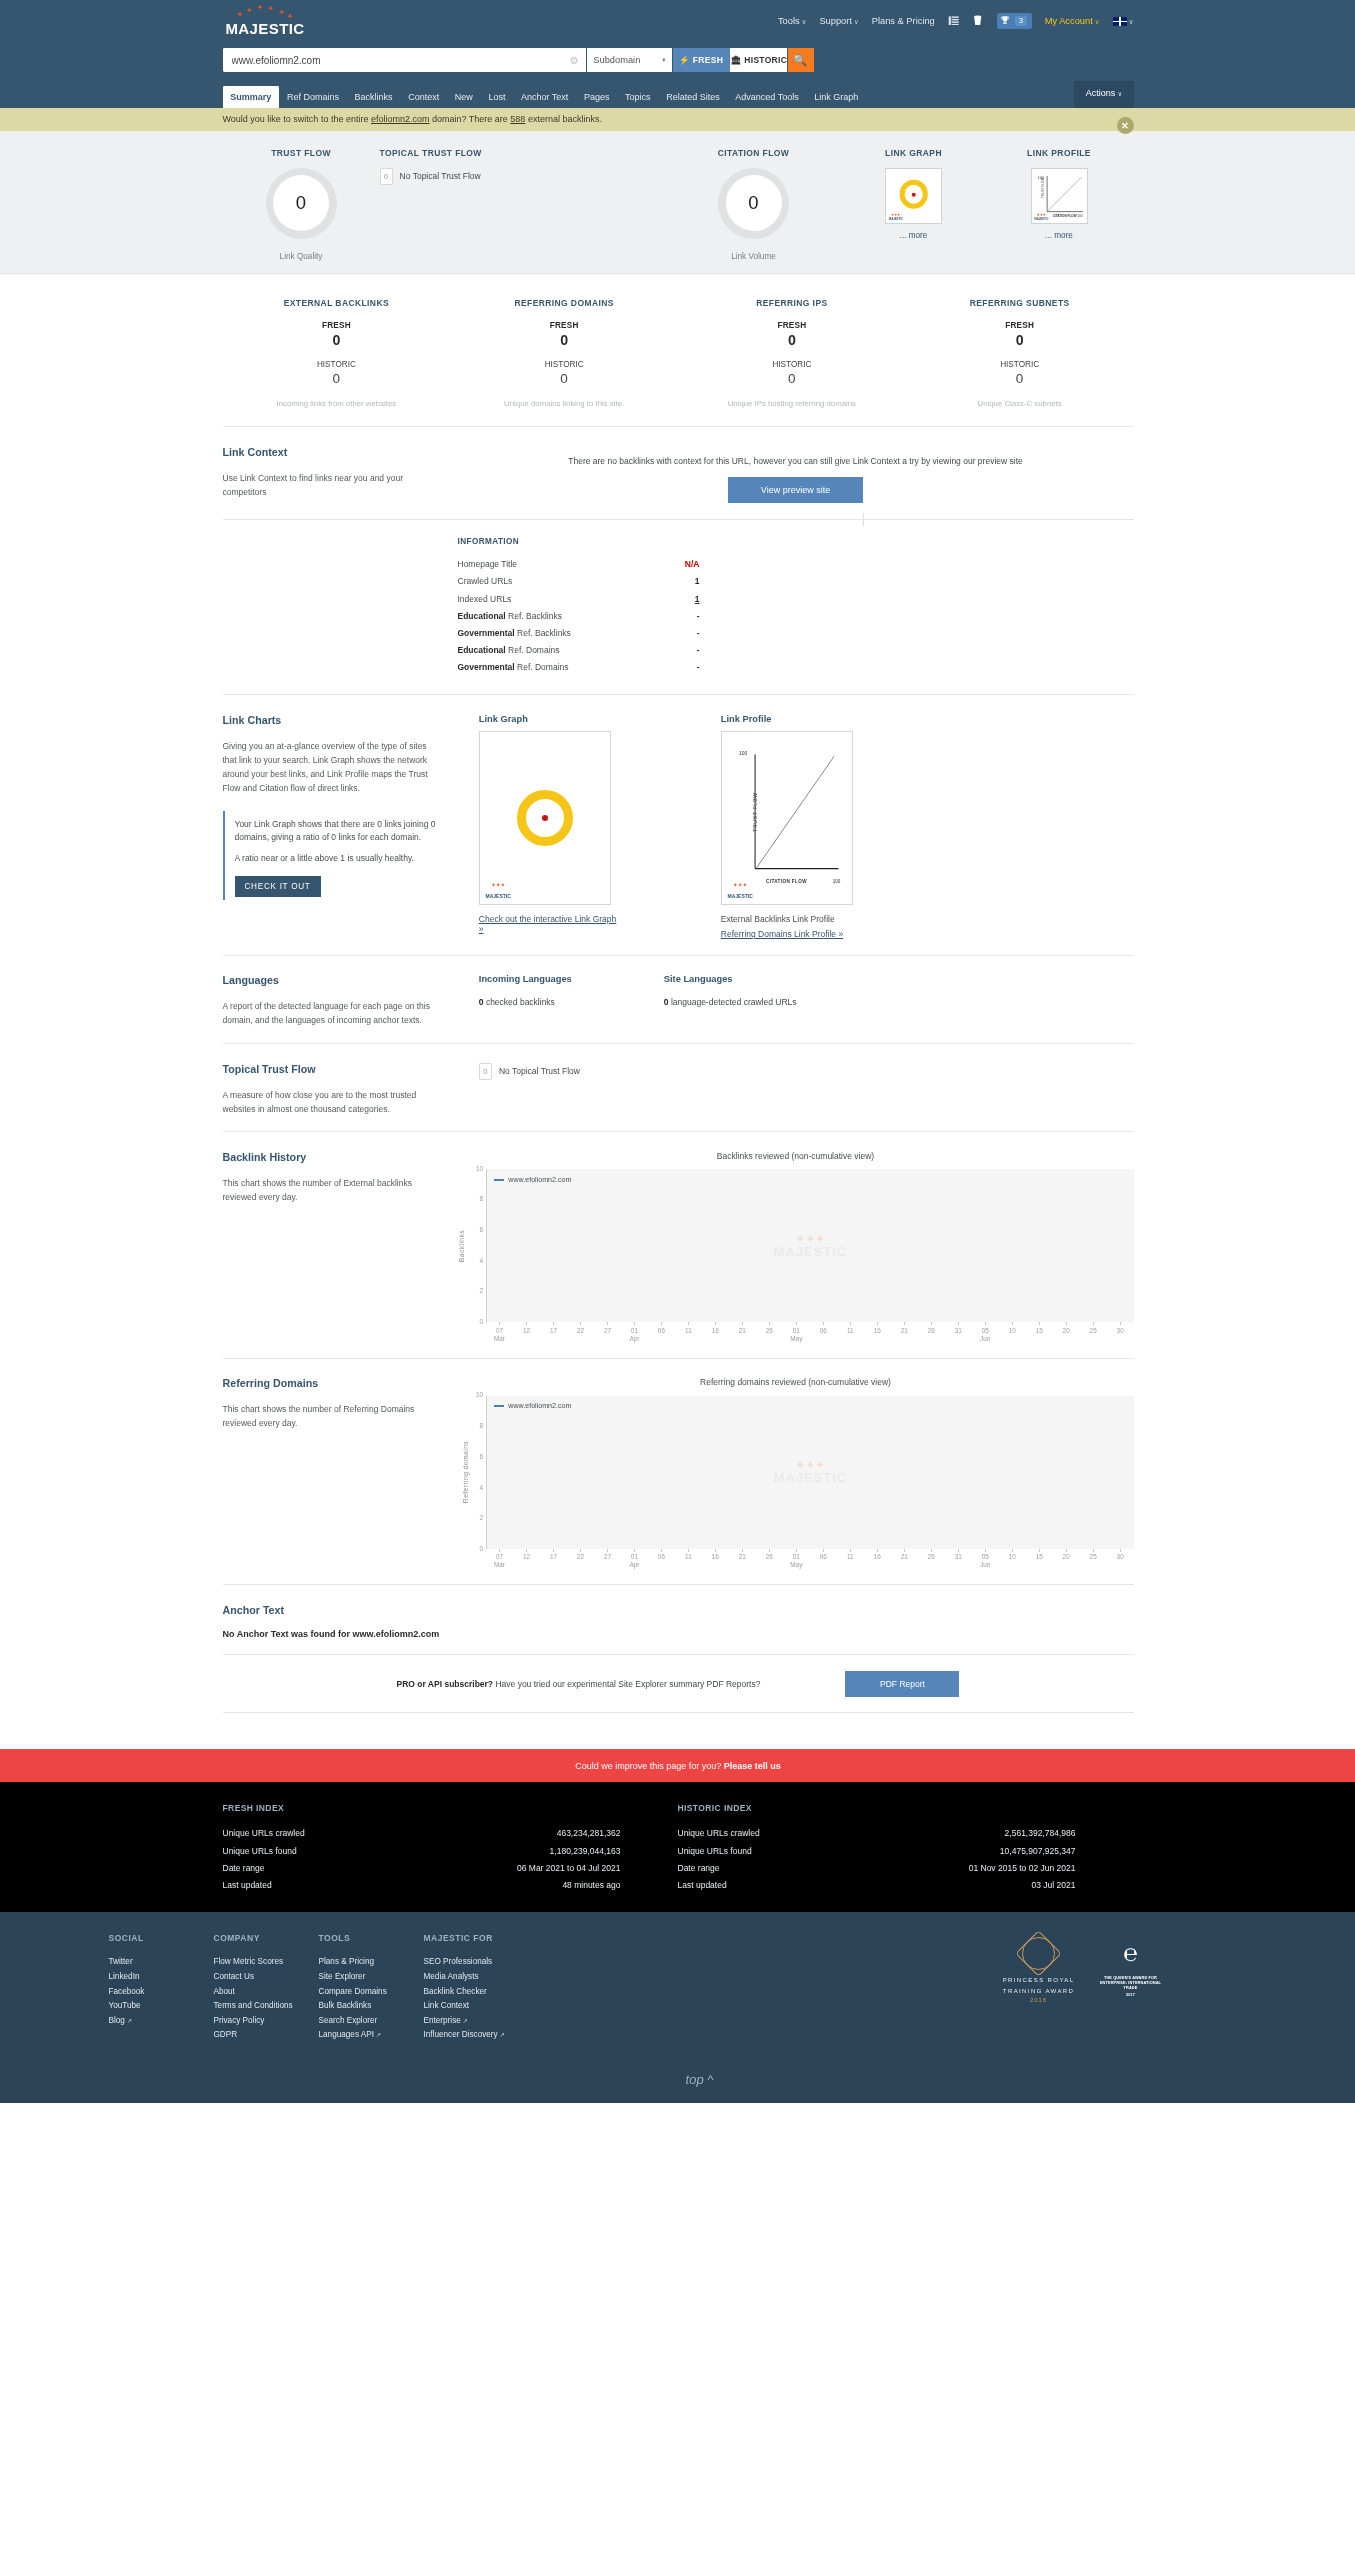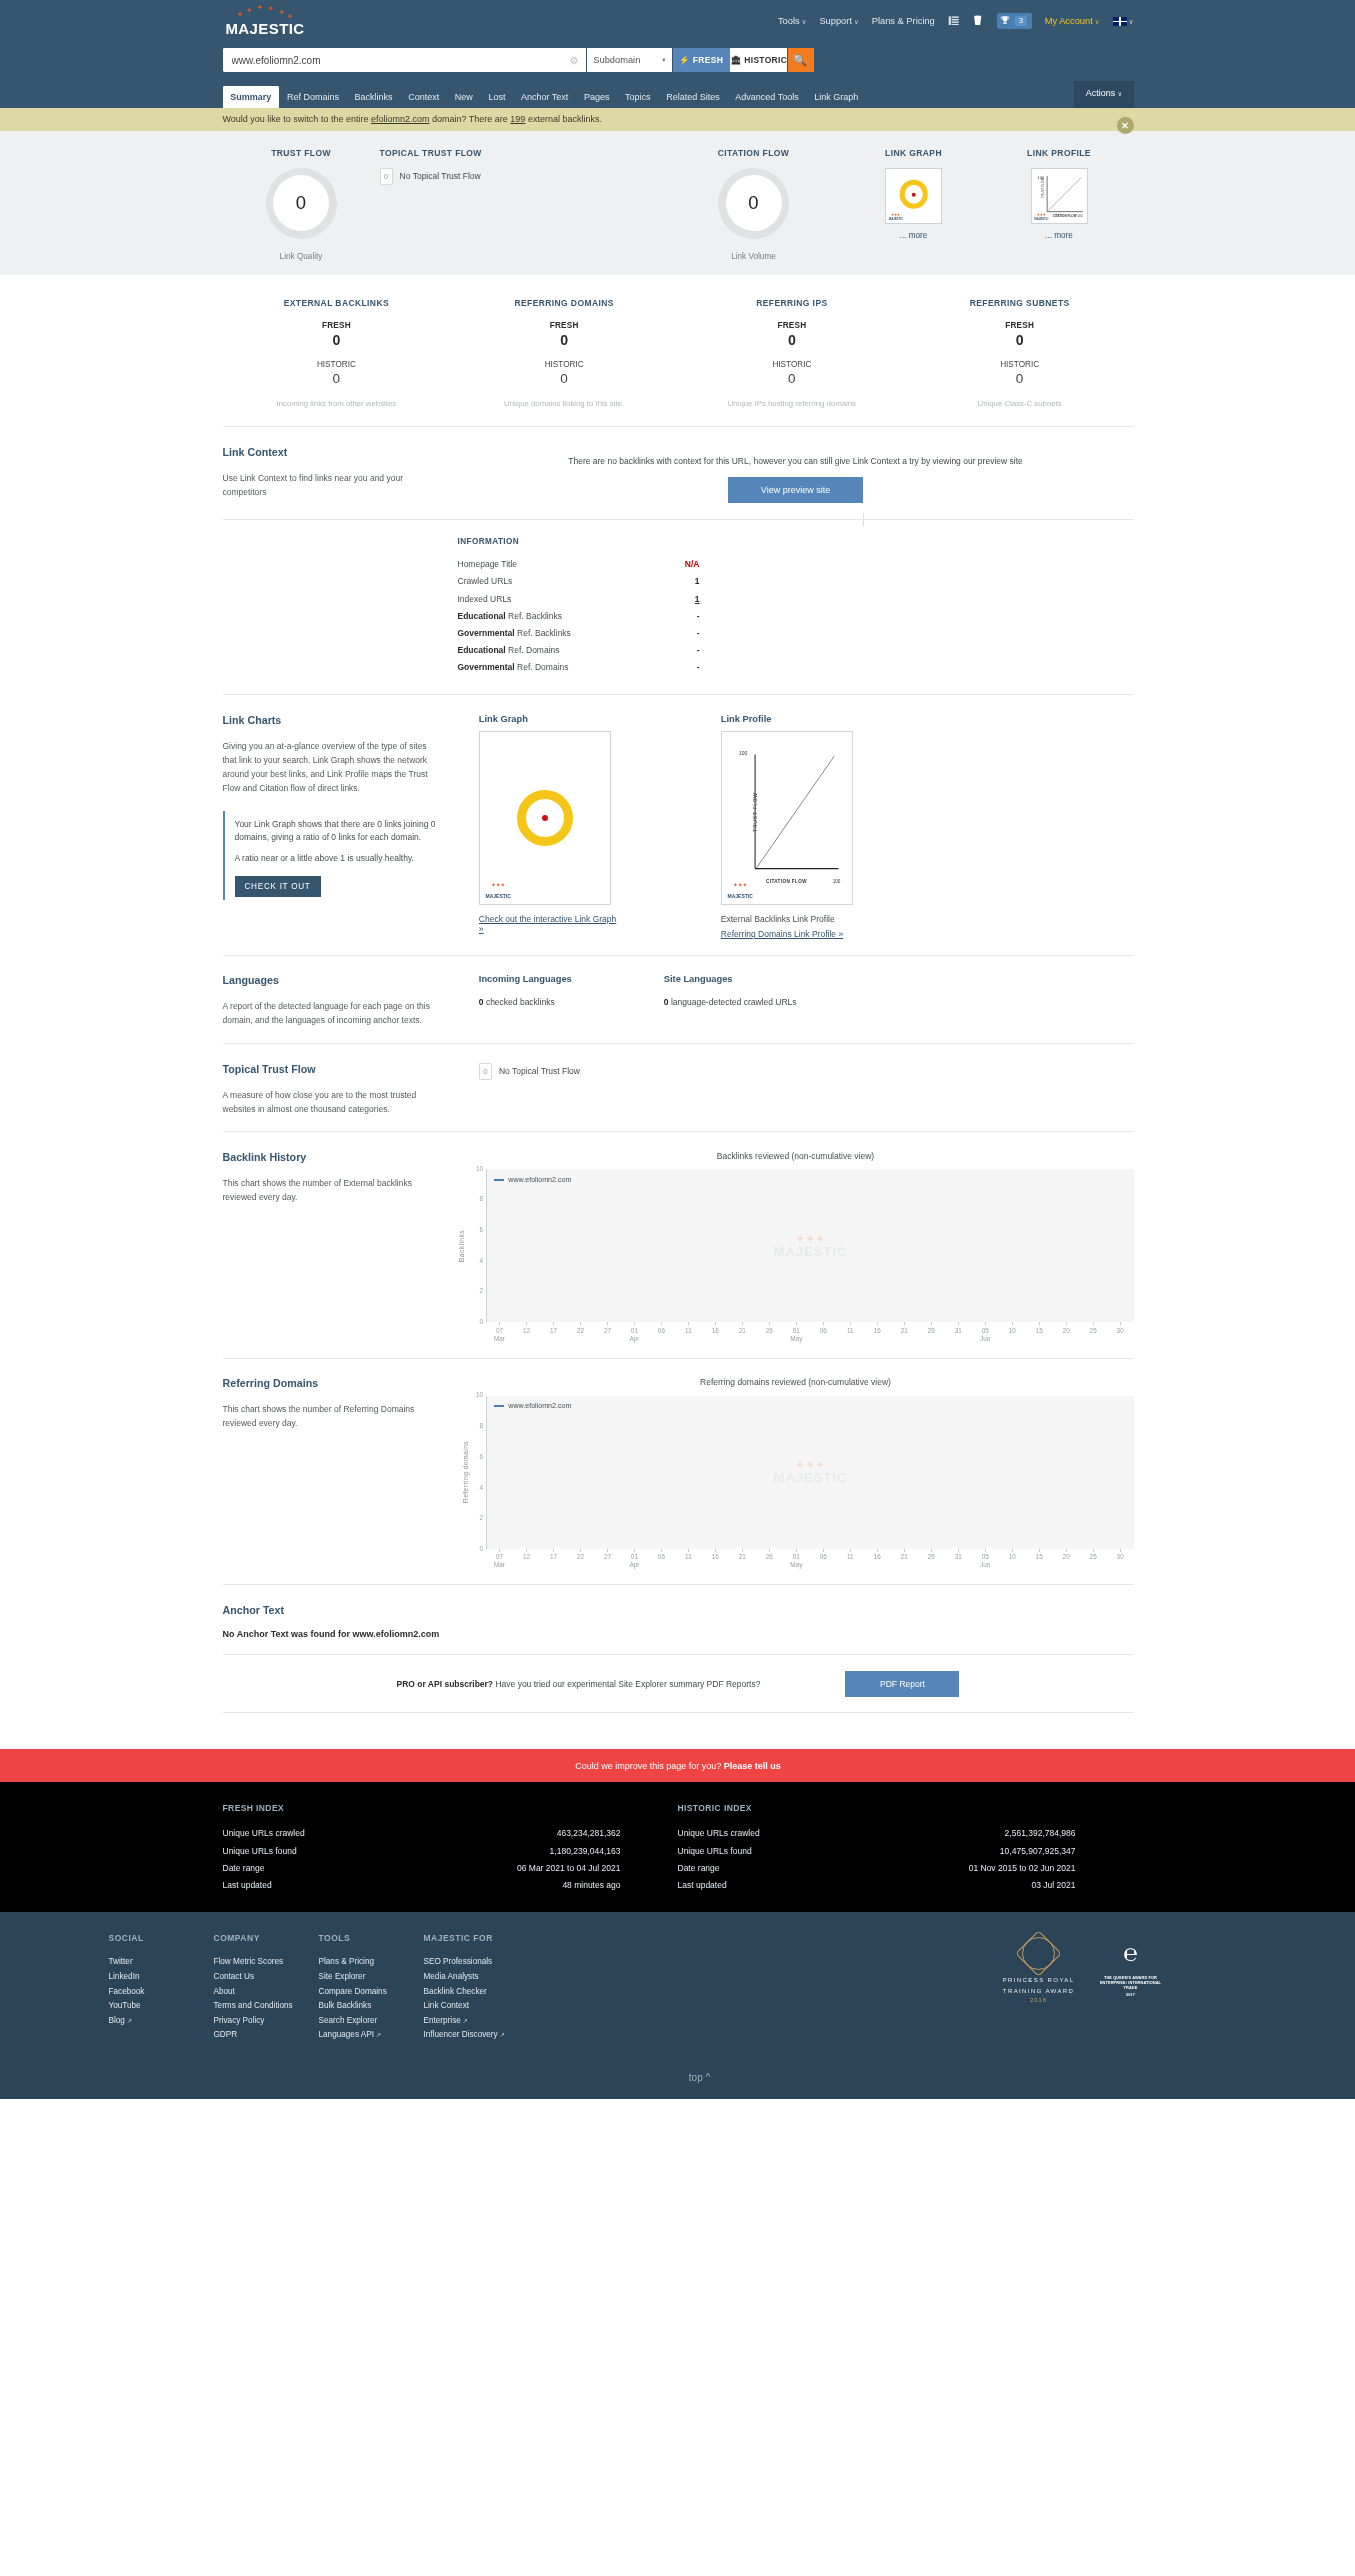--- a/index.html
+++ b/index.html
@@ -183,21 +183,21 @@
   .ext { font-size:6.4px; opacity:.8; }
   .awards { margin-left:auto; display:flex; gap:24px; padding-right:85px; }
   .award { text-align:center; color:#fff; }
   .award .ringwrap { height:40px; display:flex; align-items:center; justify-content:center; }
   .award-o { width:33px; height:33px; border:1.4px solid #c89a5b; border-radius:50%; }
   .award-o.rot { position:absolute; transform:rotate(45deg); border-radius:4.3px; }
   .award-t1 { font-size:6px; letter-spacing:1.4px; color:#e8eef3; line-height:8.5px; margin-top:2.8px; }
   .award-t2 { font-size:5.7px; color:#c89a5b; letter-spacing:1.1px; margin-top:1.4px; }
   .award-e { font-size:24px; color:#fff; font-family:"Liberation Serif", serif; line-height:24px; }
   .award-sub { font-size:3.9px; color:#fff; letter-spacing:0.1px; line-height:5px; font-weight:bold; margin-top:2.1px; }
-  .toplink { text-align:center; color:#9fb0bf; font-size:10px; padding:11.4px 0 15.7px; background:#2c4458; }
+  .toplink { text-align:center; color:#9fb0bf; font-size:13px; padding:11.4px 0 15.7px; background:#2c4458;font-style:italic; }
   .toplink span { margin-left:43px; }
 </style>
 </head>
 <body>
 
 <div class="page">
 
   <div class="topbar">
     <div class="wrap">
       <div class="logo">
@@ -291,21 +291,21 @@
         </div>
       <div class="actions-btn">
         <span>Actions</span><span class="caret">∨</span>
       </div>
     </div>
   </div>
 
   <div class="notice">
     <div class="wrap" style="display:flex;align-items:center;">
       <div class="txt">
-        <span>Would you like to switch to the entire </span><a href="#">efoliomn2.com</a><span> domain? There are </span><a href="#">199</a><span> external backlinks.</span>
+        <span>Would you like to switch to the entire </span><a href="#">efoliomn2.com</a><span> domain? There are </span><a href="#">588</a><span> external backlinks.</span>
       </div>
       <div class="x">✕</div>
     </div>
   </div>
 
   <div class="hero">
     <div class="wrap">
       <div class="hero-grid" id="hero-host">
           <div class="hm" style="width: 157px;">
             <div class="hm-title">TRUST FLOW</div>

